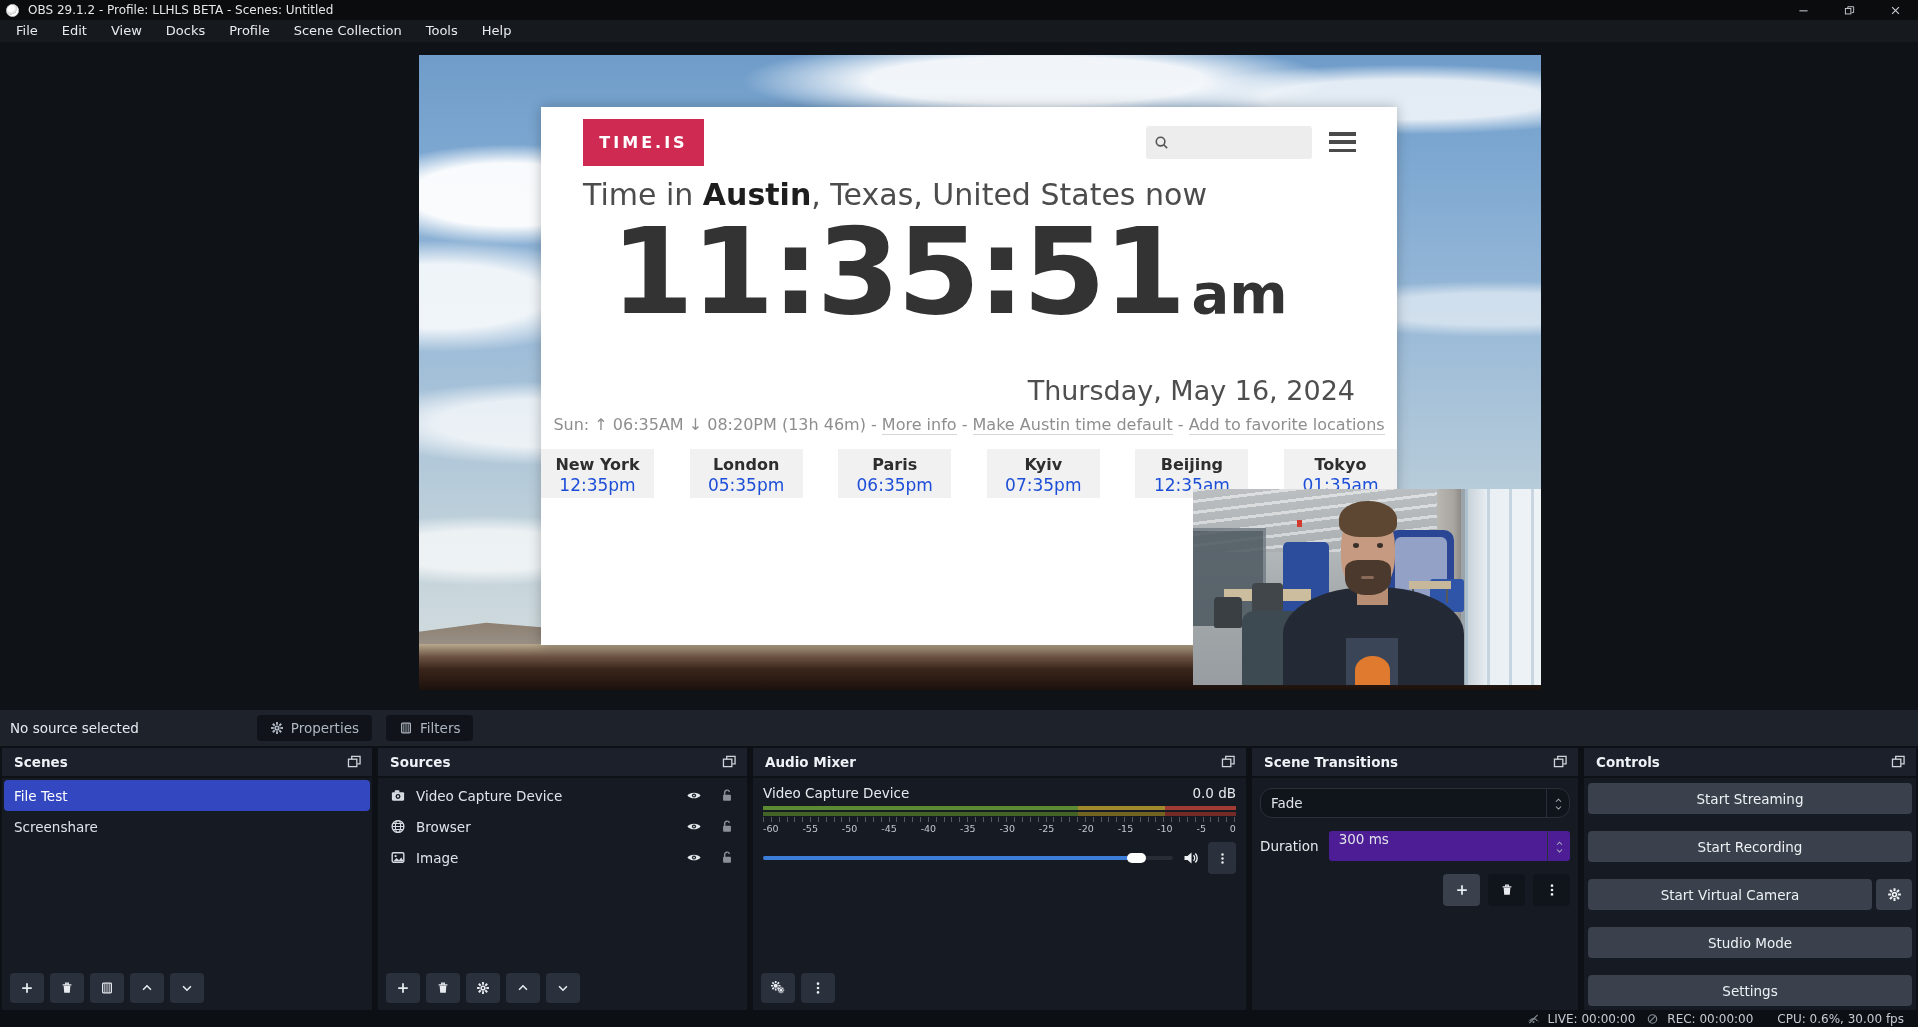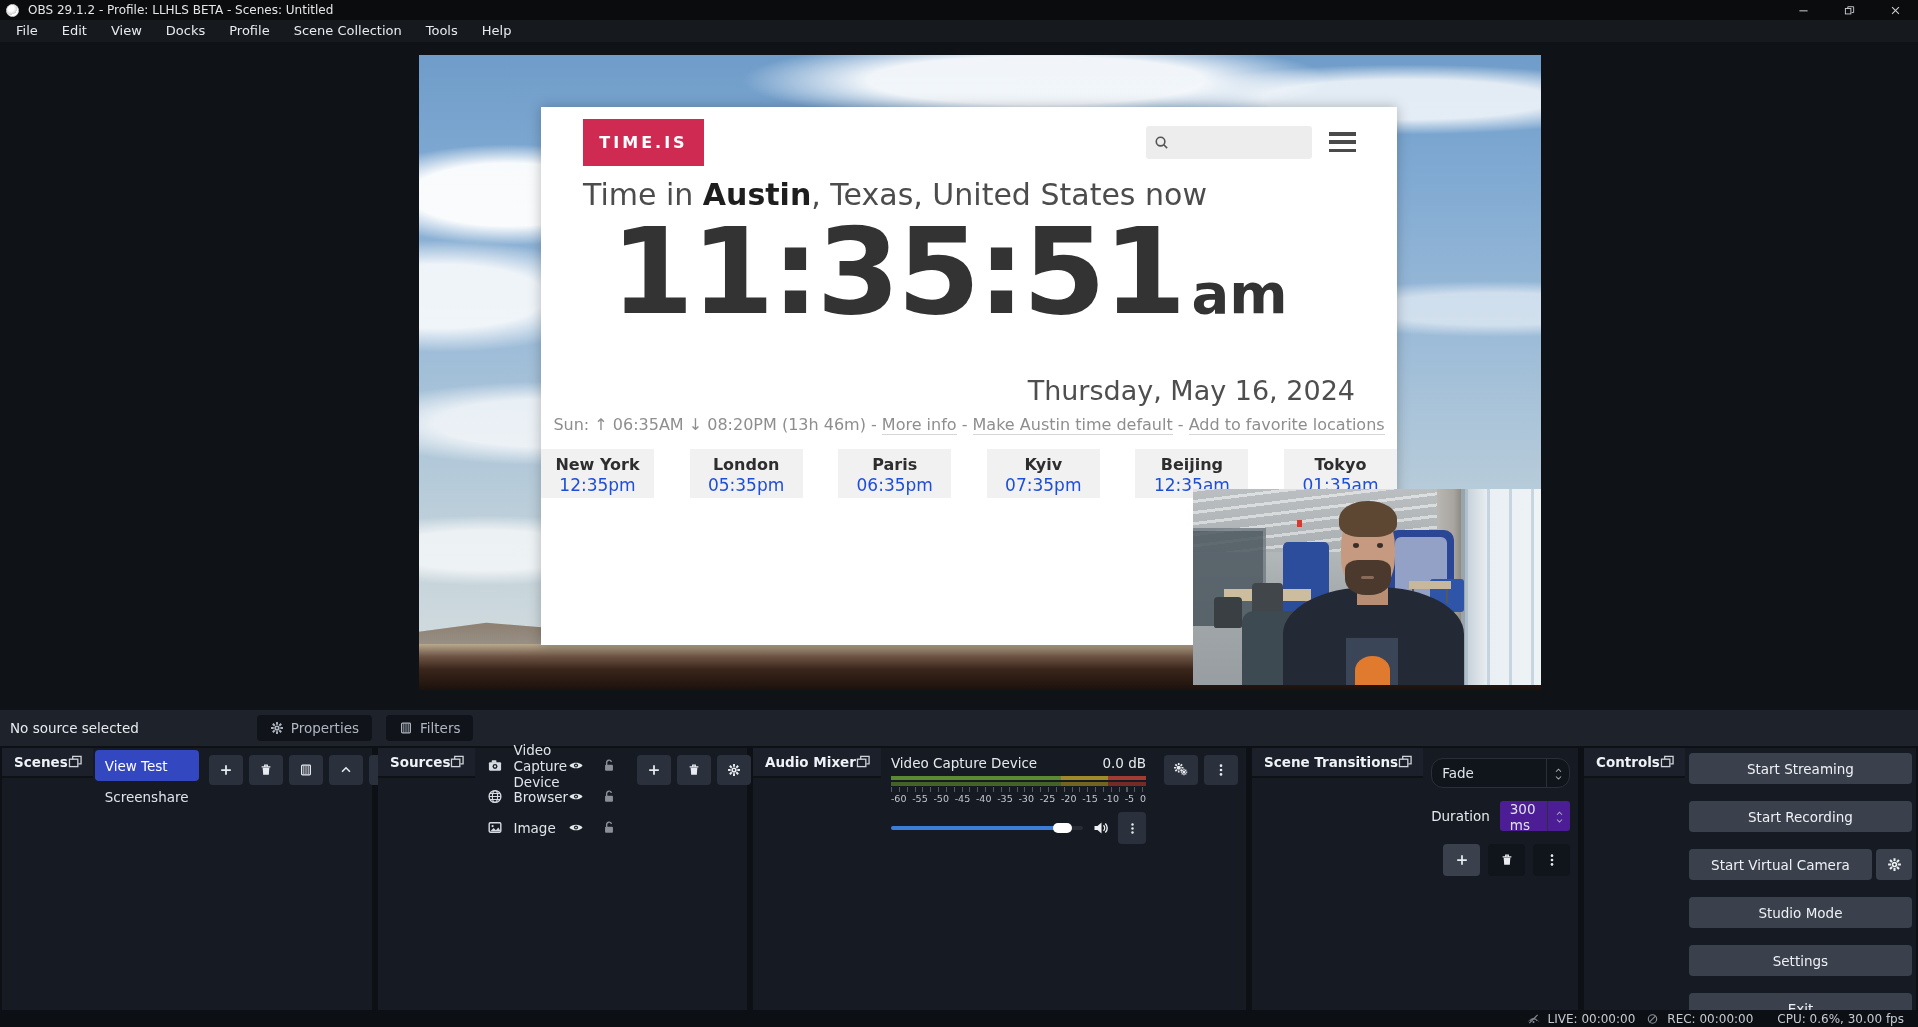--- a/index.html
+++ b/index.html
@@ -122,21 +122,21 @@
                  display:flex; align-items:center; padding-left:10px; }
   .src-status { color:#e8ebef; font-size:13.5px; }
   .tb-btn { display:flex; align-items:center; gap:7px; background:#10141a; border-radius:4px;
             height:26px; padding:0 13px; color:#aeb6c0; font-size:13.5px; }
   .tb-btn svg { width:14px; height:14px; }
   .tb-props { margin-left:118px; }
   .tb-filters { margin-left:14px; }
 
   
   .docks { position:absolute; left:0; top:748px; width:1918px; height:262px; }
-  .panel { position:absolute; top:0; height:262px; background:#161b23; display:flex; flex-direction:row; }
+  .panel { position:absolute; top:0; height:262px; background:#161b23; display:flex; flex-direction:column; }
   .p-scenes      { left:2px;    width:370px; }
   .p-sources     { left:378px;  width:369px; }
   .p-mixer       { left:753px;  width:493px; }
   .p-transitions { left:1252px; width:326px; }
   .p-controls    { left:1584px; width:332px; }
   .panel-header { height:30px; background:#1b202a; border-bottom:2px solid #0e1116;
                   display:flex; align-items:center; padding:0 10px 0 12px; flex:0 0 auto; }
   .panel-title { color:#eef1f5; font-size:13.5px; font-weight:bold; }
   .popout { margin-left:auto; color:#cfd4da; }
   .popout svg { width:15px; height:13px; }
@@ -457,21 +457,21 @@
   <div class="panel p-scenes">
     <div class="panel-header">
       <span class="panel-title">Scenes</span>
       <span class="popout"><svg viewBox="0 0 16 14">
             <use href="#i-popout"></use>
           </svg></span>
     </div>
     <div class="panel-body">
       <div class="list">
         <div class="row selected">
-          <span>View Test</span>
+          <span>File Test</span>
         </div>
         <div class="row">
           <span>Screenshare</span>
         </div>
       </div>
     </div>
     <div class="panel-footer">
       <span class="sq-btn">
           <svg viewBox="0 0 16 16">
             <use href="#i-plus"></use>

